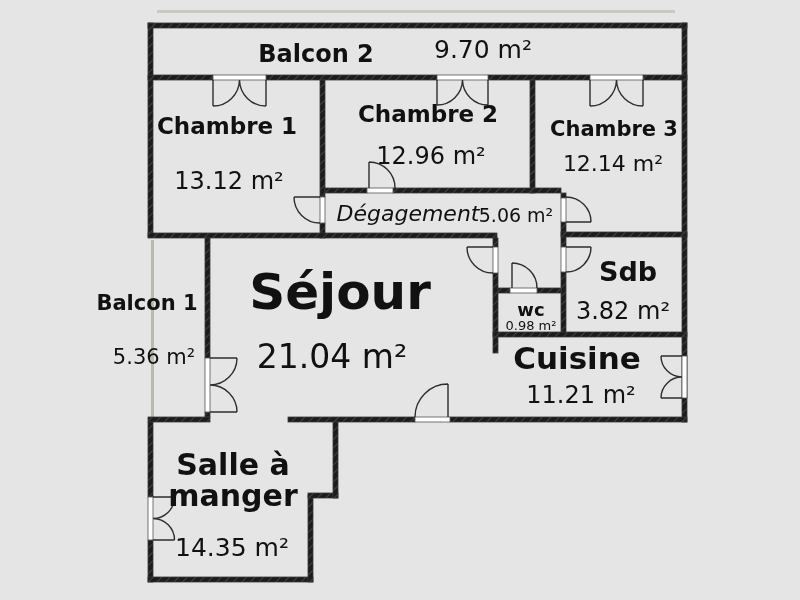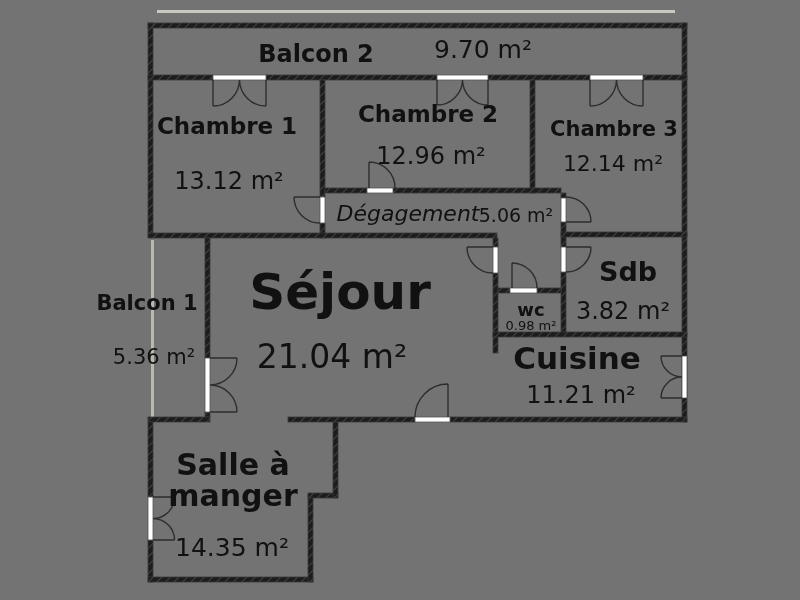--- a/index.html
+++ b/index.html
@@ -1,16 +1,16 @@
 <!DOCTYPE html>
 <html><head>
 <meta charset="utf-8">
 <style>
   html,body{margin:0;padding:0;background:#ffffff;}
-  .stage{position:relative;width:800px;height:600px;background:#737373;overflow:hidden;}
+  .stage{position:relative;width:800px;height:600px;background:#e5e5e5;overflow:hidden;}
   svg{display:block;}
   text{fill:#111111;font-family:"DejaVu Sans","Liberation Sans",sans-serif;}
   .rname{font-weight:bold;}
   .rarea{font-weight:normal;}
   .ritalic{font-style:italic;font-weight:normal;}
   .wall{stroke:#3a3a3a;stroke-width:0.8;}
   .threshold{fill:#ffffff;stroke:#555555;stroke-width:0.8;}
   .door{fill:none;stroke-width:1.4;}
 </style>
 </head>

